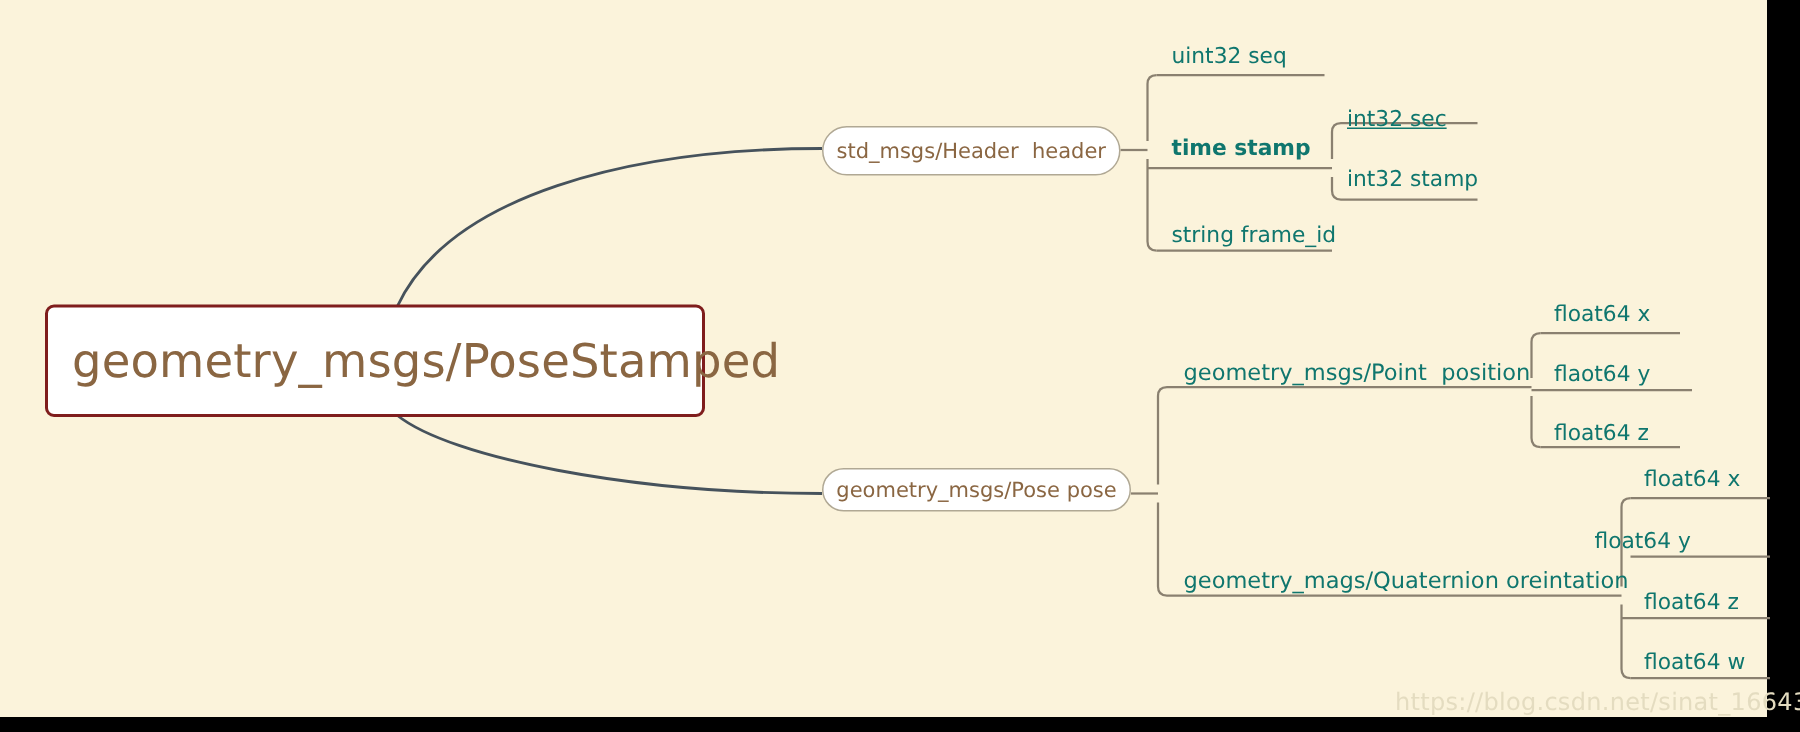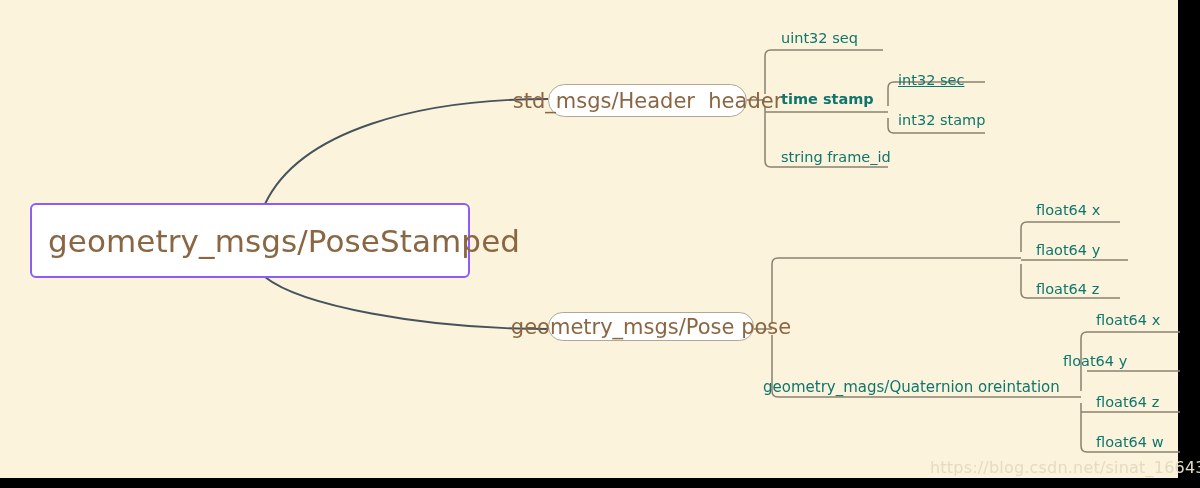--- a/index.html
+++ b/index.html
@@ -35,21 +35,21 @@
 
   
   .root-node {
     position: absolute;
     left: 30px;
     top: 203px;
     width: 440px;
     height: 75px;
     box-sizing: border-box;
     background: #FFFFFF;
-    border: 2px solid #8b5cf6;
+    border: 2px solid #7f1d1d;
     border-radius: 6px;
     display: flex;
     align-items: center;
     justify-content: flex-start;
     padding-left: 16px;
     color: #8A6642;
     font-size: 31px;
     letter-spacing: 0.1px;
     white-space: pre;
   }
@@ -59,21 +59,21 @@
     position: absolute;
     box-sizing: border-box;
     background: #FFFFFF;
     border: 1.4px solid #AFA severity;
     border: 1.4px solid #B0A894;
     border-radius: 999px;
     display: flex;
     align-items: center;
     justify-content: center;
     color: #8A6642;
-    font-size: 21px;
+    font-size: 14px;
     white-space: pre;
   }
   #pill-header {
     left: 548px;
     top: 84px;
     width: 199px;
     height: 33px;
   }
   #pill-pose {
     left: 548px;
@@ -171,22 +171,23 @@
   <div class="leaf" style="left:781px; top:31px;">uint32 seq</div>
 
   <div class="leaf" style="left:781px; top:92px;font-weight:bold;">time stamp</div>
 
   <div class="leaf" style="left:781px; top:150px;">string frame_id</div>
 
   <div class="leaf" style="left:898px; top:73px;text-decoration:underline;">int32 sec</div>
 
   <div class="leaf" style="left:898px; top:113px;">int32 stamp</div>
 
-
-  <div class="leaf big" style="left:763px; top:380px;">geometry_mags/Quaternion oreintation</div>
+  <div class="leaf big" style="left:789px; top:241px;">geometry_msgs/Point  position</div>
+
+  <div class="leaf big" style="left:789px; top:380px;">geometry_mags/Quaternion oreintation</div>
 
   <div class="leaf" style="left:1036px; top:203px;">float64 x</div>
 
   <div class="leaf" style="left:1036px; top:243px;">flaot64 y</div>
 
   <div class="leaf" style="left:1036px; top:282px;">float64 z</div>
 
   <div class="leaf" style="left:1096px; top:313px;">float64 x</div>
 
   <div class="leaf" style="left:1063px; top:354px;">float64 y</div>

